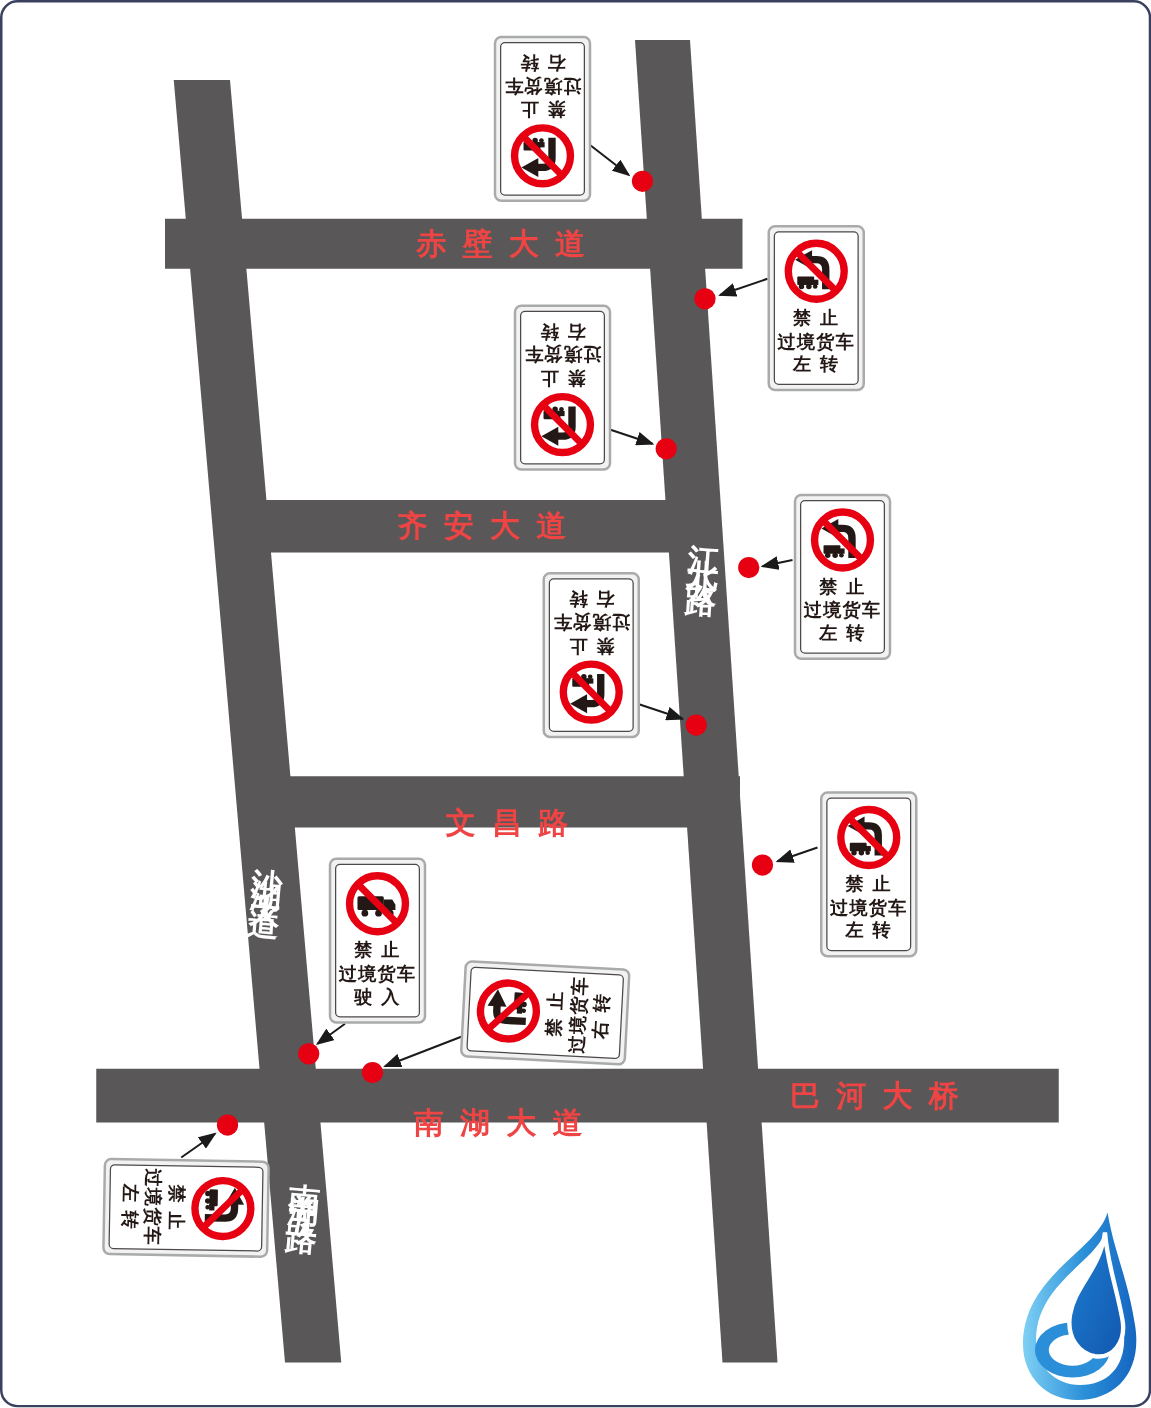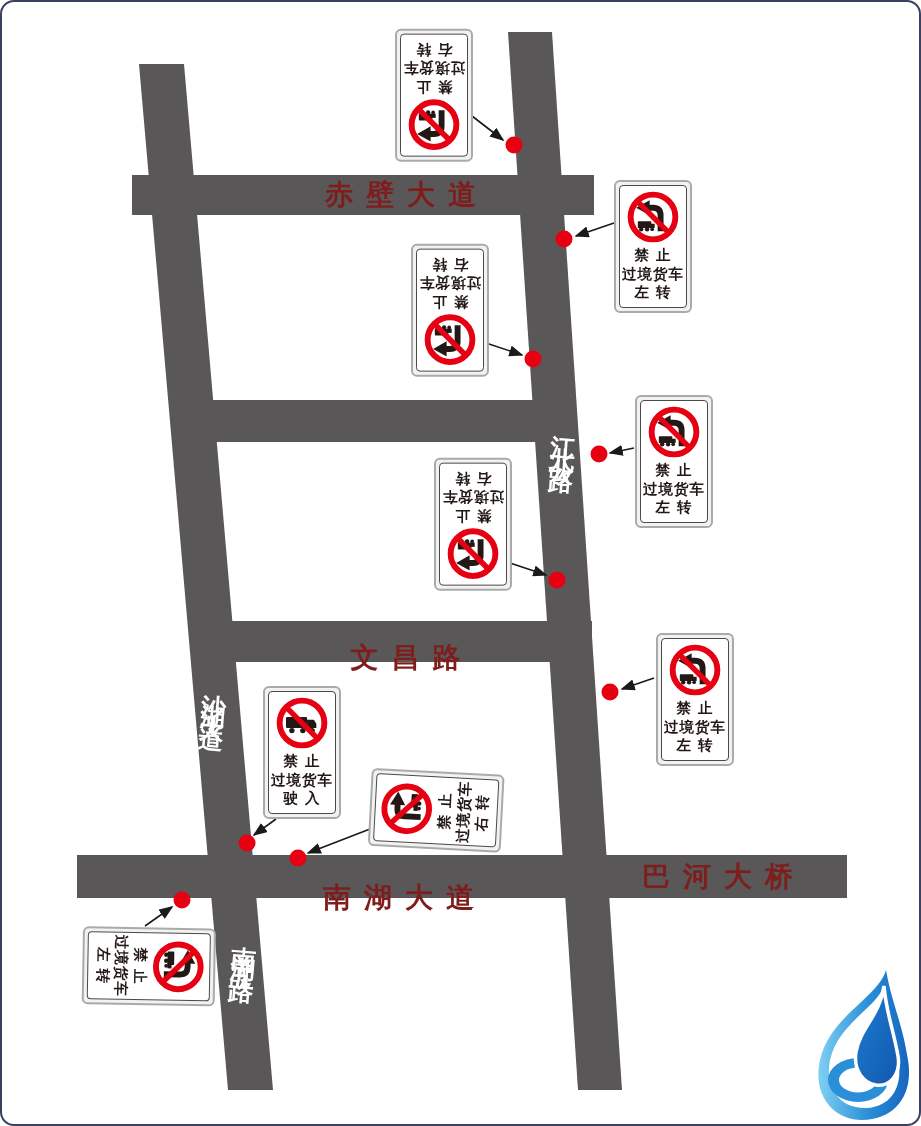--- a/index.html
+++ b/index.html
@@ -5,21 +5,21 @@
   html,body{margin:0;padding:0;background:#fff;}
   .stage{
     position:relative;width:921px;height:1126px;box-sizing:border-box;
     background:#ffffff;border:2px solid #3a4160;border-radius:14px;overflow:hidden;
     font-family:"DejaVu Sans",sans-serif;
   }
   .layer{position:absolute;left:0;top:0;width:921px;height:1126px;}
   
   .rlabel-h{
     position:absolute;transform:translate(-50%,-50%);
-    color:#7f1d1d;font-size:28px;font-weight:600;letter-spacing:13px;
+    color:#ef4444;font-size:24px;font-weight:600;letter-spacing:13px;
     white-space:nowrap;pointer-events:none;
   }
   
   .rlabel-v{
     position:absolute;writing-mode:vertical-rl;text-orientation:upright;
     color:#ffffff;font-size:25px;font-weight:600;letter-spacing:11px;
     pointer-events:none;
   }
   
   .sign{
@@ -120,23 +120,24 @@
       <circle cx="597" cy="452" r="8.5"></circle>
       <circle cx="555" cy="578" r="8.5"></circle>
       <circle cx="608" cy="690" r="8.5"></circle>
       <circle cx="245" cy="841" r="8.5"></circle>
       <circle cx="296" cy="856" r="8.5"></circle>
       <circle cx="180" cy="898" r="8.5"></circle>
     </g>
   </svg>
 
   <div class="rlabel-h" style="left:405px;top:193px">赤壁大道</div>
+  <div class="rlabel-h" style="left:390px;top:419px">齐安大道</div>
   <div class="rlabel-h" style="left:410px;top:656px">文昌路</div>
   <div class="rlabel-h" style="left:403px;top:896px">南湖大道</div>
-  <div class="rlabel-h" style="left:722px;top:875px">巴河大桥</div>
+  <div class="rlabel-h" style="left:704px;top:875px">巴河大桥</div>
   <div class="rlabel-v" style="left:545px;top:414px;transform:rotate(4deg)">江北公路</div>
   <div class="rlabel-v" style="left:196px;top:672px;transform:rotate(5deg)">沙湖大道</div>
   <div class="rlabel-v" style="left:226px;top:924px;transform:rotate(5deg)">南湖五路</div>
 
   <div class="sign" style="left:393px;top:27px;transform:rotate(180deg)">
     <div class="sign-face">
       <svg class="sym" viewBox="0 0 64 64">
           <use href="#sym-right"></use>
         </svg>
       <div class="sign-text">

